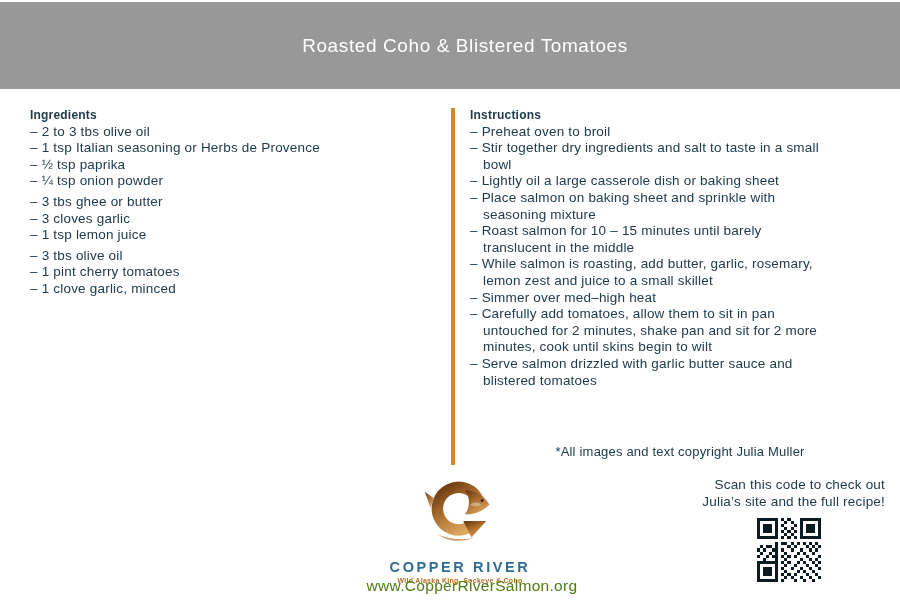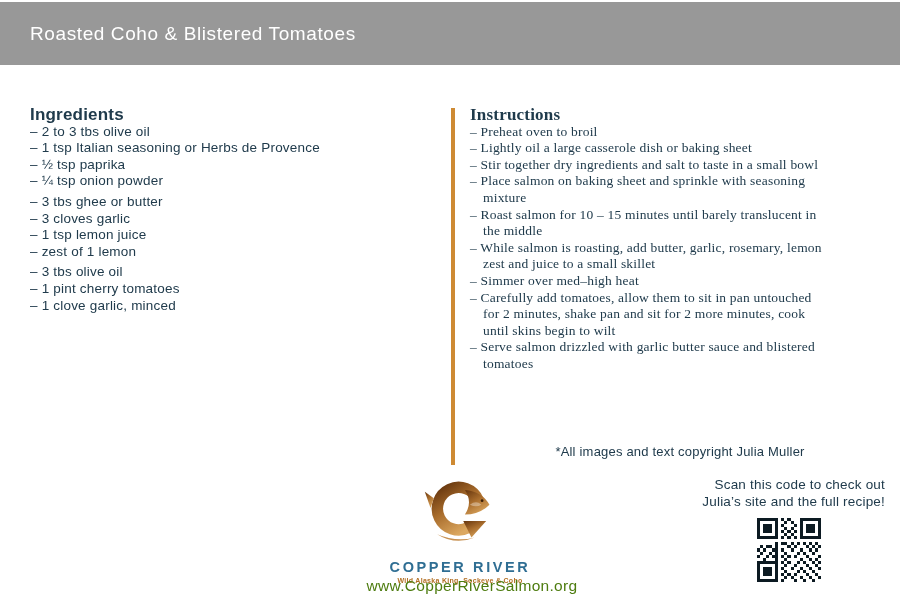--- a/index.html
+++ b/index.html
@@ -7,39 +7,39 @@
   .card {
     position: relative;
     width: 900px; height: 600px;
     background: #ffffff;
     overflow: hidden;
     font-family: "Liberation Sans", sans-serif;
     color: #203b4c;
   }
   
   .header {
-    position: absolute; top: 2px; left: 0; width: 900px; height: 63px;
+    position: absolute; top: 2px; left: 0; width: 900px; height: 87px;
     background: #989898;
-    display: flex; align-items: center;
+    display: flex; align-items: center; justify-content: center;
   }
   .header h1 {
     margin: 0 0 0 30px;
     font-size: 19px; font-weight: 400; letter-spacing: 0.6px;
     color: #ffffff;
   }
   
   .ingredients {
     position: absolute; left: 30px; top: 107px; width: 405px;
     font-size: 13.5px; line-height: 16.6px; letter-spacing: 0.2px;
   }
   .instructions {
     position: absolute; left: 470px; top: 107px; width: 358px;
-    font-size: 13.5px; line-height: 16.6px; letter-spacing: 0.2px; font-family: Liberation Serif, serif;
+    font-size: 13.5px; line-height: 16.6px; letter-spacing: 0.2px;
   }
-  .col-heading { margin: 0; font-size: 17px; font-weight: 700; line-height: 16.6px; }
+  .col-heading { margin: 0; font-size: 12px; font-weight: 700; line-height: 16.6px; }
   ul.plain { list-style: none; margin: 0; padding: 0; }
   ul.plain.gap { margin-top: 4px; }
   ul.plain li {
     padding-left: 13px; text-indent: -13px; 
   }
   .divider {
     position: absolute; left: 451px; top: 108px; width: 4px; height: 357px;
     background: #ce8a33;
   }
   .copyright {
@@ -88,37 +88,36 @@
     <ul class="plain">
       <li>– 2 to 3 tbs olive oil</li>
       <li>– 1 tsp Italian seasoning or Herbs de Provence</li>
       <li>– ½ tsp paprika</li>
       <li>– ¼ tsp onion powder</li>
     </ul>
     <ul class="plain gap">
       <li>– 3 tbs ghee or butter</li>
       <li>– 3 cloves garlic</li>
       <li>– 1 tsp lemon juice</li>
-      <li>– zest of 1 lemon</li>
     </ul>
     <ul class="plain gap">
       <li>– 3 tbs olive oil</li>
       <li>– 1 pint cherry tomatoes</li>
       <li>– 1 clove garlic, minced</li>
     </ul>
   </section>
 
   <div class="divider"></div>
 
   <section class="instructions">
     <h2 class="col-heading">Instructions</h2>
     <ul class="plain">
       <li>– Preheat oven to broil</li>
+      <li>– Stir together dry ingredients and salt to taste in a small bowl</li>
       <li>– Lightly oil a large casserole dish or baking sheet</li>
-      <li>– Stir together dry ingredients and salt to taste in a small bowl</li>
       <li>– Place salmon on baking sheet and sprinkle with seasoning mixture</li>
       <li>– Roast salmon for 10 – 15 minutes until barely translucent in the middle</li>
       <li>– While salmon is roasting, add butter, garlic, rosemary, lemon zest and juice to a small skillet</li>
       <li>– Simmer over med–high heat</li>
       <li>– Carefully add tomatoes, allow them to sit in pan untouched for 2 minutes, shake pan and sit for 2 more minutes, cook until skins begin to wilt</li>
       <li>– Serve salmon drizzled with garlic butter sauce and blistered tomatoes</li>
     </ul>
   </section>
 
   <div class="copyright">*All images and text copyright Julia Muller</div>

